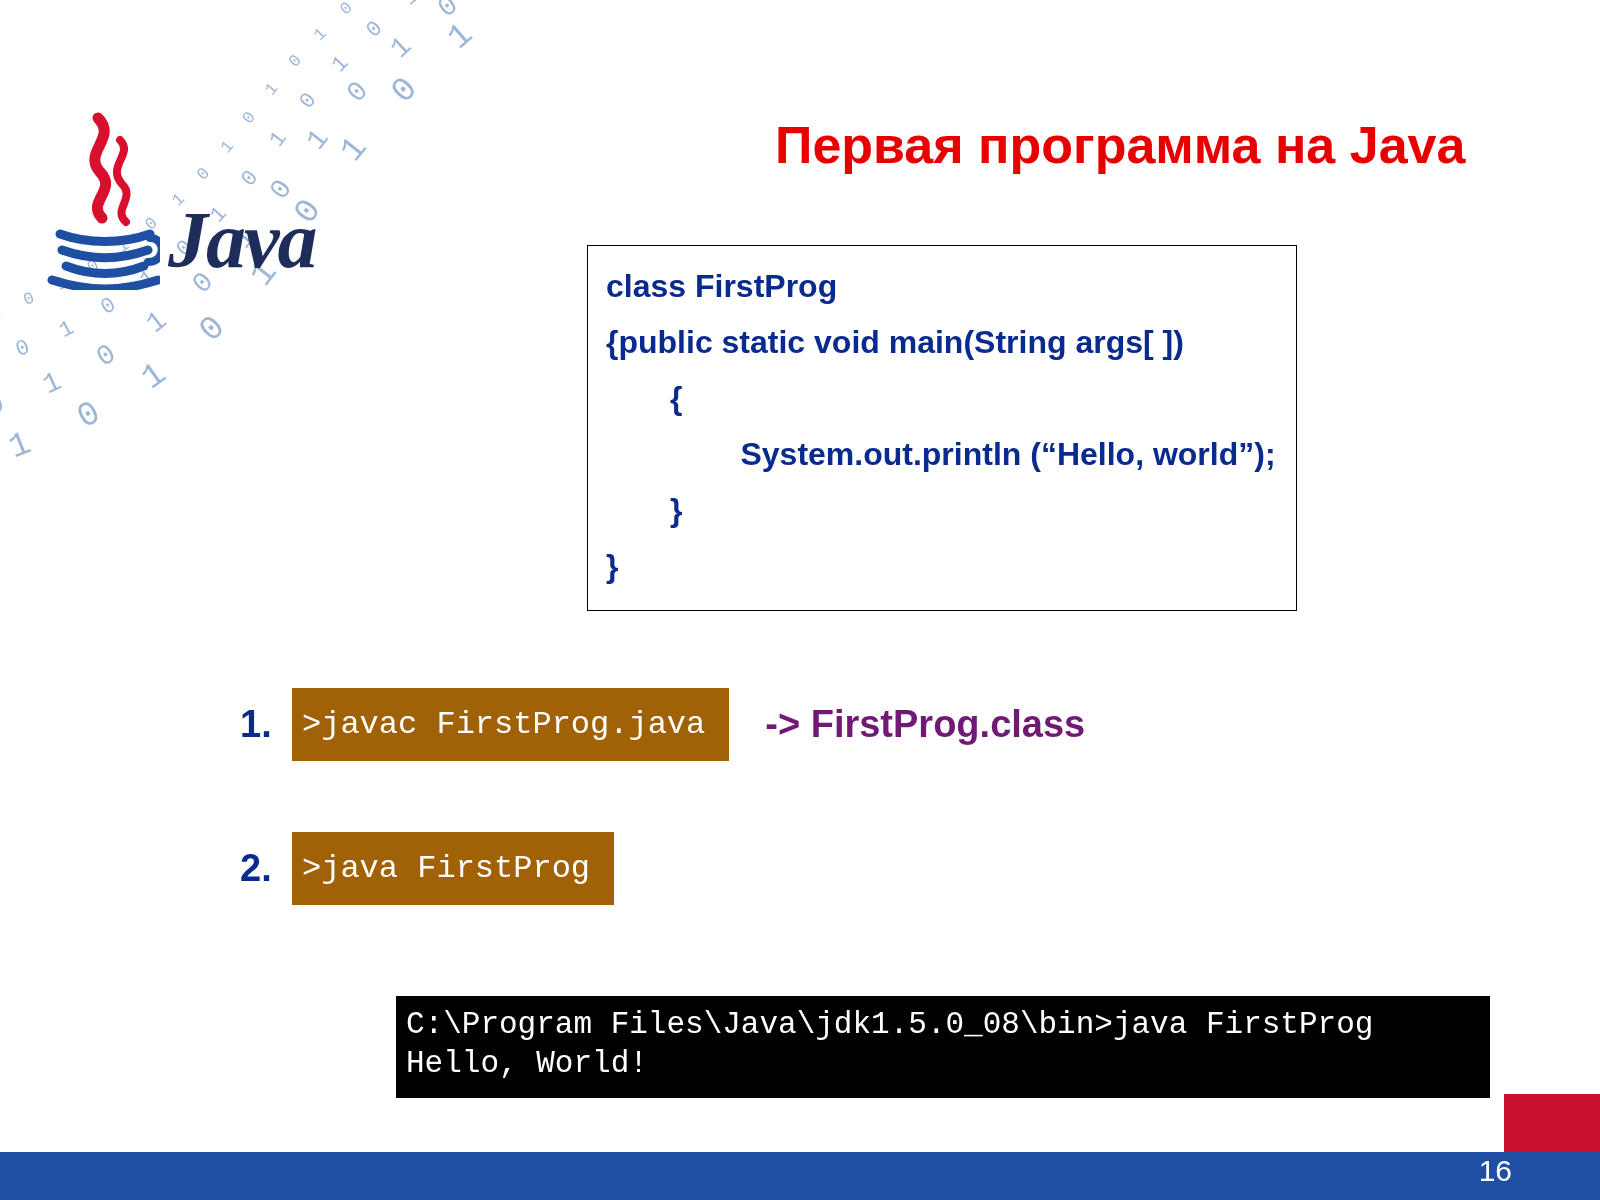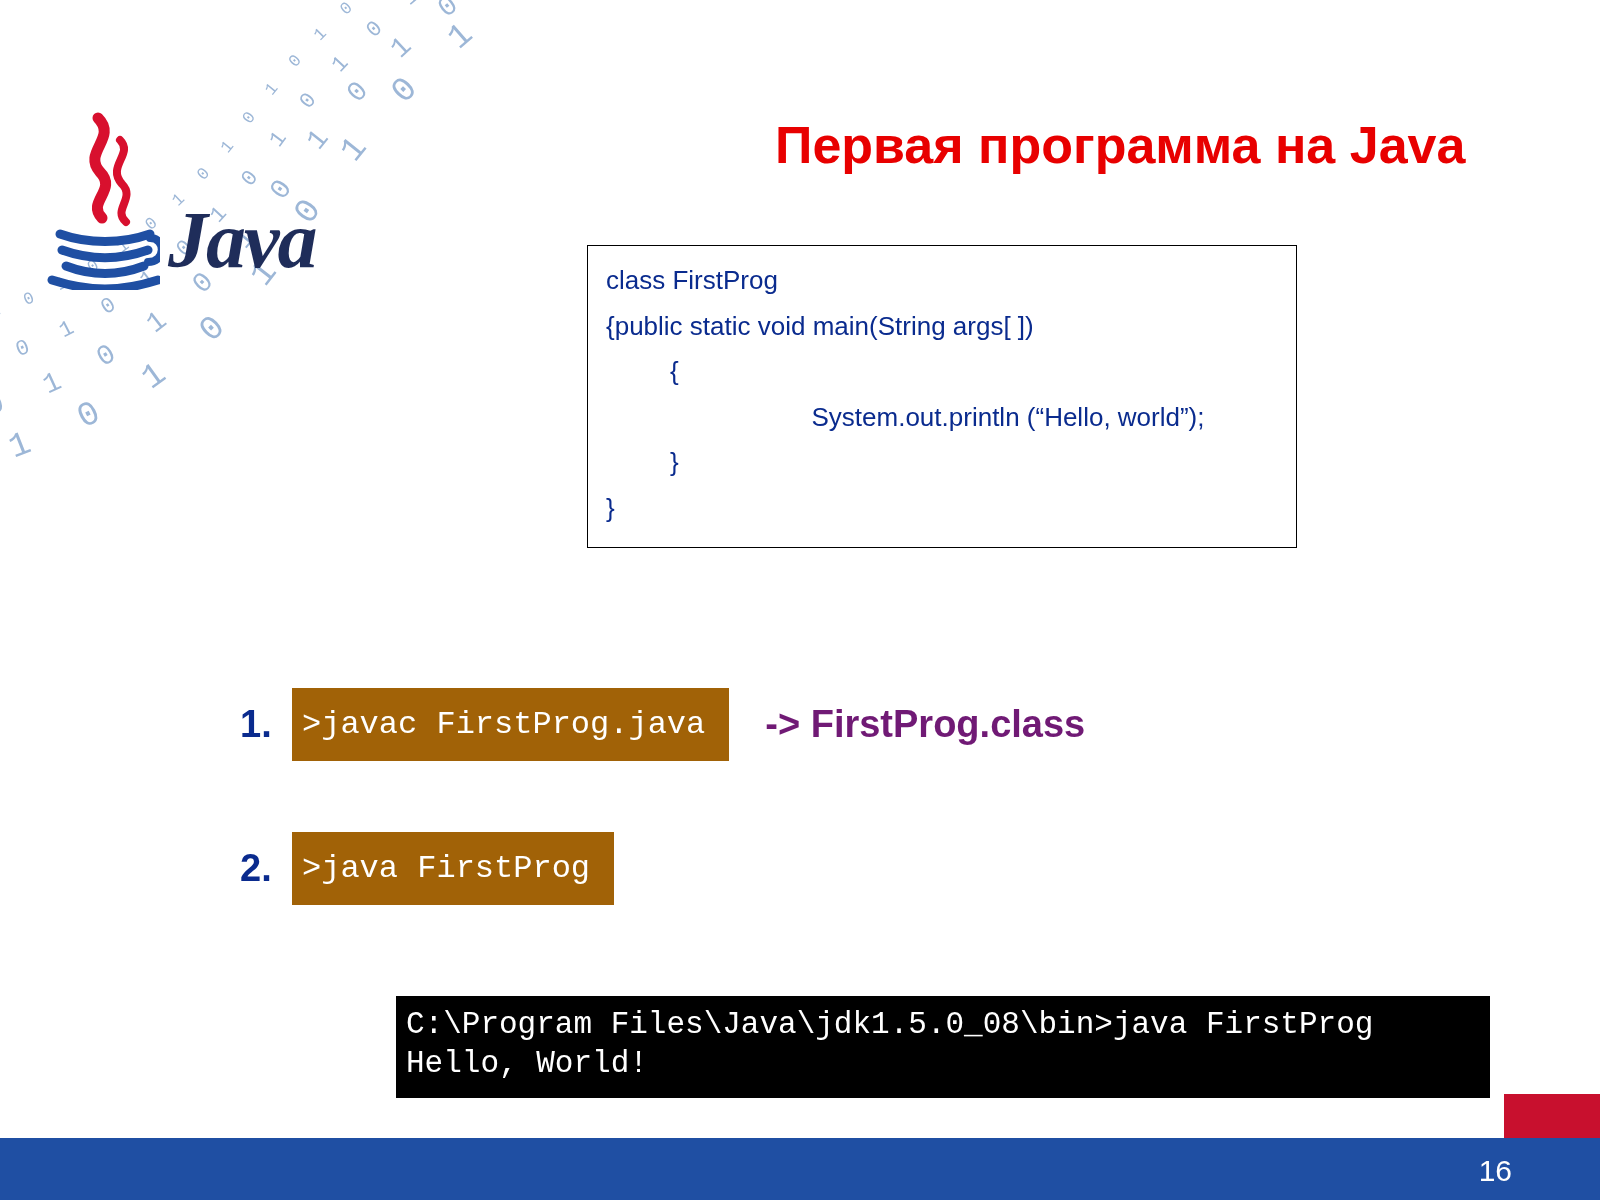--- a/index.html
+++ b/index.html
@@ -64,22 +64,22 @@
 
   
   .code-box {
     position: absolute;
     left: 587px;
     top: 245px;
     width: 672px;
     border: 1.5px solid #000;
     color: #0a2b8e;
     font-family: Arial, Helvetica, sans-serif;
-    font-size: 26px;
-    font-weight: 400;
+    font-size: 32px;
+    font-weight: 700;
     line-height: 1.75;
     padding: 12px 18px 16px 18px;
   }
   .code-box .indent1 { padding-left: 64px; display:block;}
   .code-box .indent2 { padding-left: 132px; display:block;text-align:center;}
 
   
   .step {
     position: absolute;
     display: flex;
@@ -123,21 +123,21 @@
     line-height: 1.25;
     margin-left: 44px;
   }
 
   
   .footer-bar {
     position: absolute;
     left: 0;
     right: 0;
     bottom: 0;
-    height: 62px;
+    height: 48px;
     background: #1f4fa3;
   }
   .corner-slice {
     position: absolute;
     right: 0;
     bottom: 48px;
     width: 96px;
     height: 58px;
     background: #c8102e;
   }

